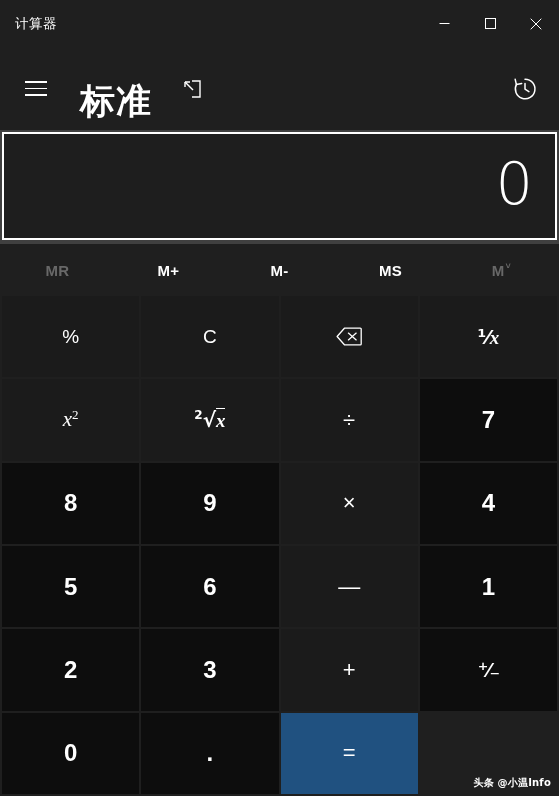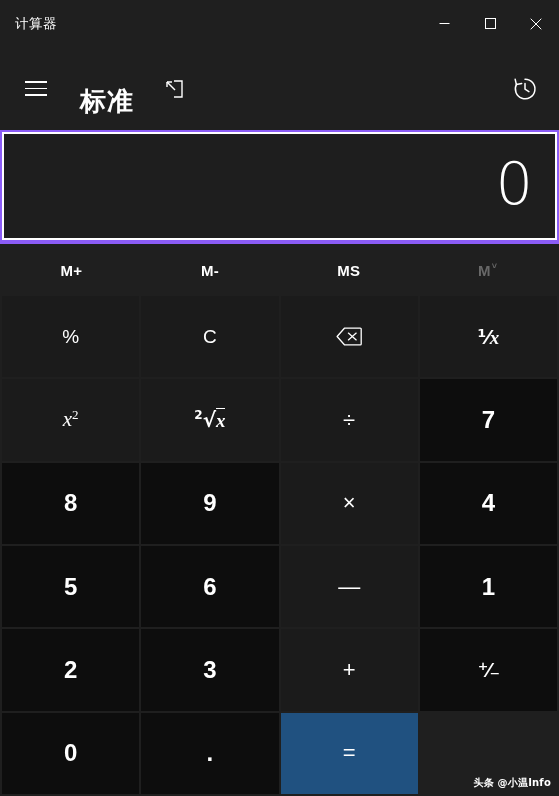--- a/index.html
+++ b/index.html
@@ -3,21 +3,21 @@
 <meta charset="utf-8">
 <style>
   * { margin:0; padding:0; box-sizing:border-box; }
   html, body {
     width:559px; height:796px;
     background:#1f1f1f;
     font-family:"Liberation Sans", "DejaVu Sans", sans-serif;
     overflow:hidden;
     -webkit-font-smoothing:antialiased;
   }
-  #app { position:relative; width:559px; height:796px; background:#8b5cf6; display:flex; flex-direction:column; }
+  #app { position:relative; width:559px; height:796px; background:#404040; display:flex; flex-direction:column; }
 
   
   .titlebar {
     height:47px; flex:0 0 47px; background:#1f1f1f;
     display:flex; align-items:center; position:relative;
   }
   .title-text {
     position:absolute; left:15px; top:50%; transform:translateY(-50%);
     font-size:13.5px; color:#ffffff; letter-spacing:0.5px;
     font-family:"DejaVu Sans","Liberation Sans",sans-serif;
@@ -33,21 +33,21 @@
   .header {
     height:83px; flex:0 0 83px; background:#1f1f1f;
     display:flex; align-items:center; position:relative; padding:0 14px;
   }
   .hamburger {
     width:44px; height:44px; display:flex; flex-direction:column;
     align-items:center; justify-content:center; gap:5px; cursor:default;
   }
   .hamburger span { display:block; width:22px; height:1.6px; background:#ffffff; }
   .mode-title {
-    font-size:26px; color:#ffffff; font-weight:700; margin-left:22px;
+    font-size:35px; color:#ffffff; font-weight:700; margin-left:22px;
     letter-spacing:1px;
     font-family:"DejaVu Sans","Liberation Sans",sans-serif;
     margin-top:25px;
   }
   .keepontop { margin-left:25px; width:30px; height:30px; display:flex; align-items:center; justify-content:center; cursor:default; }
   .history-btn { position:absolute; right:14px; top:50%; transform:translateY(-50%);
     width:40px; height:40px; display:flex; align-items:center; justify-content:center; cursor:default; }
 
   
   .display-wrap { flex:0 0 114px; padding:2px 2px 0 2px; }
@@ -162,20 +162,23 @@
     </div>
   </div>
 
   <div class="display-wrap">
     <div class="display">
       <div class="display-value">0</div>
     </div>
   </div>
 
   <div class="memrow">
+    <div class="mem-btn disabled">
+      <span>MR</span>
+    </div>
     <div class="mem-btn">
       <span>M+</span>
     </div>
     <div class="mem-btn">
       <span>M-</span>
     </div>
     <div class="mem-btn">
       <span>MS</span>
     </div>
     <div class="mem-btn disabled">

